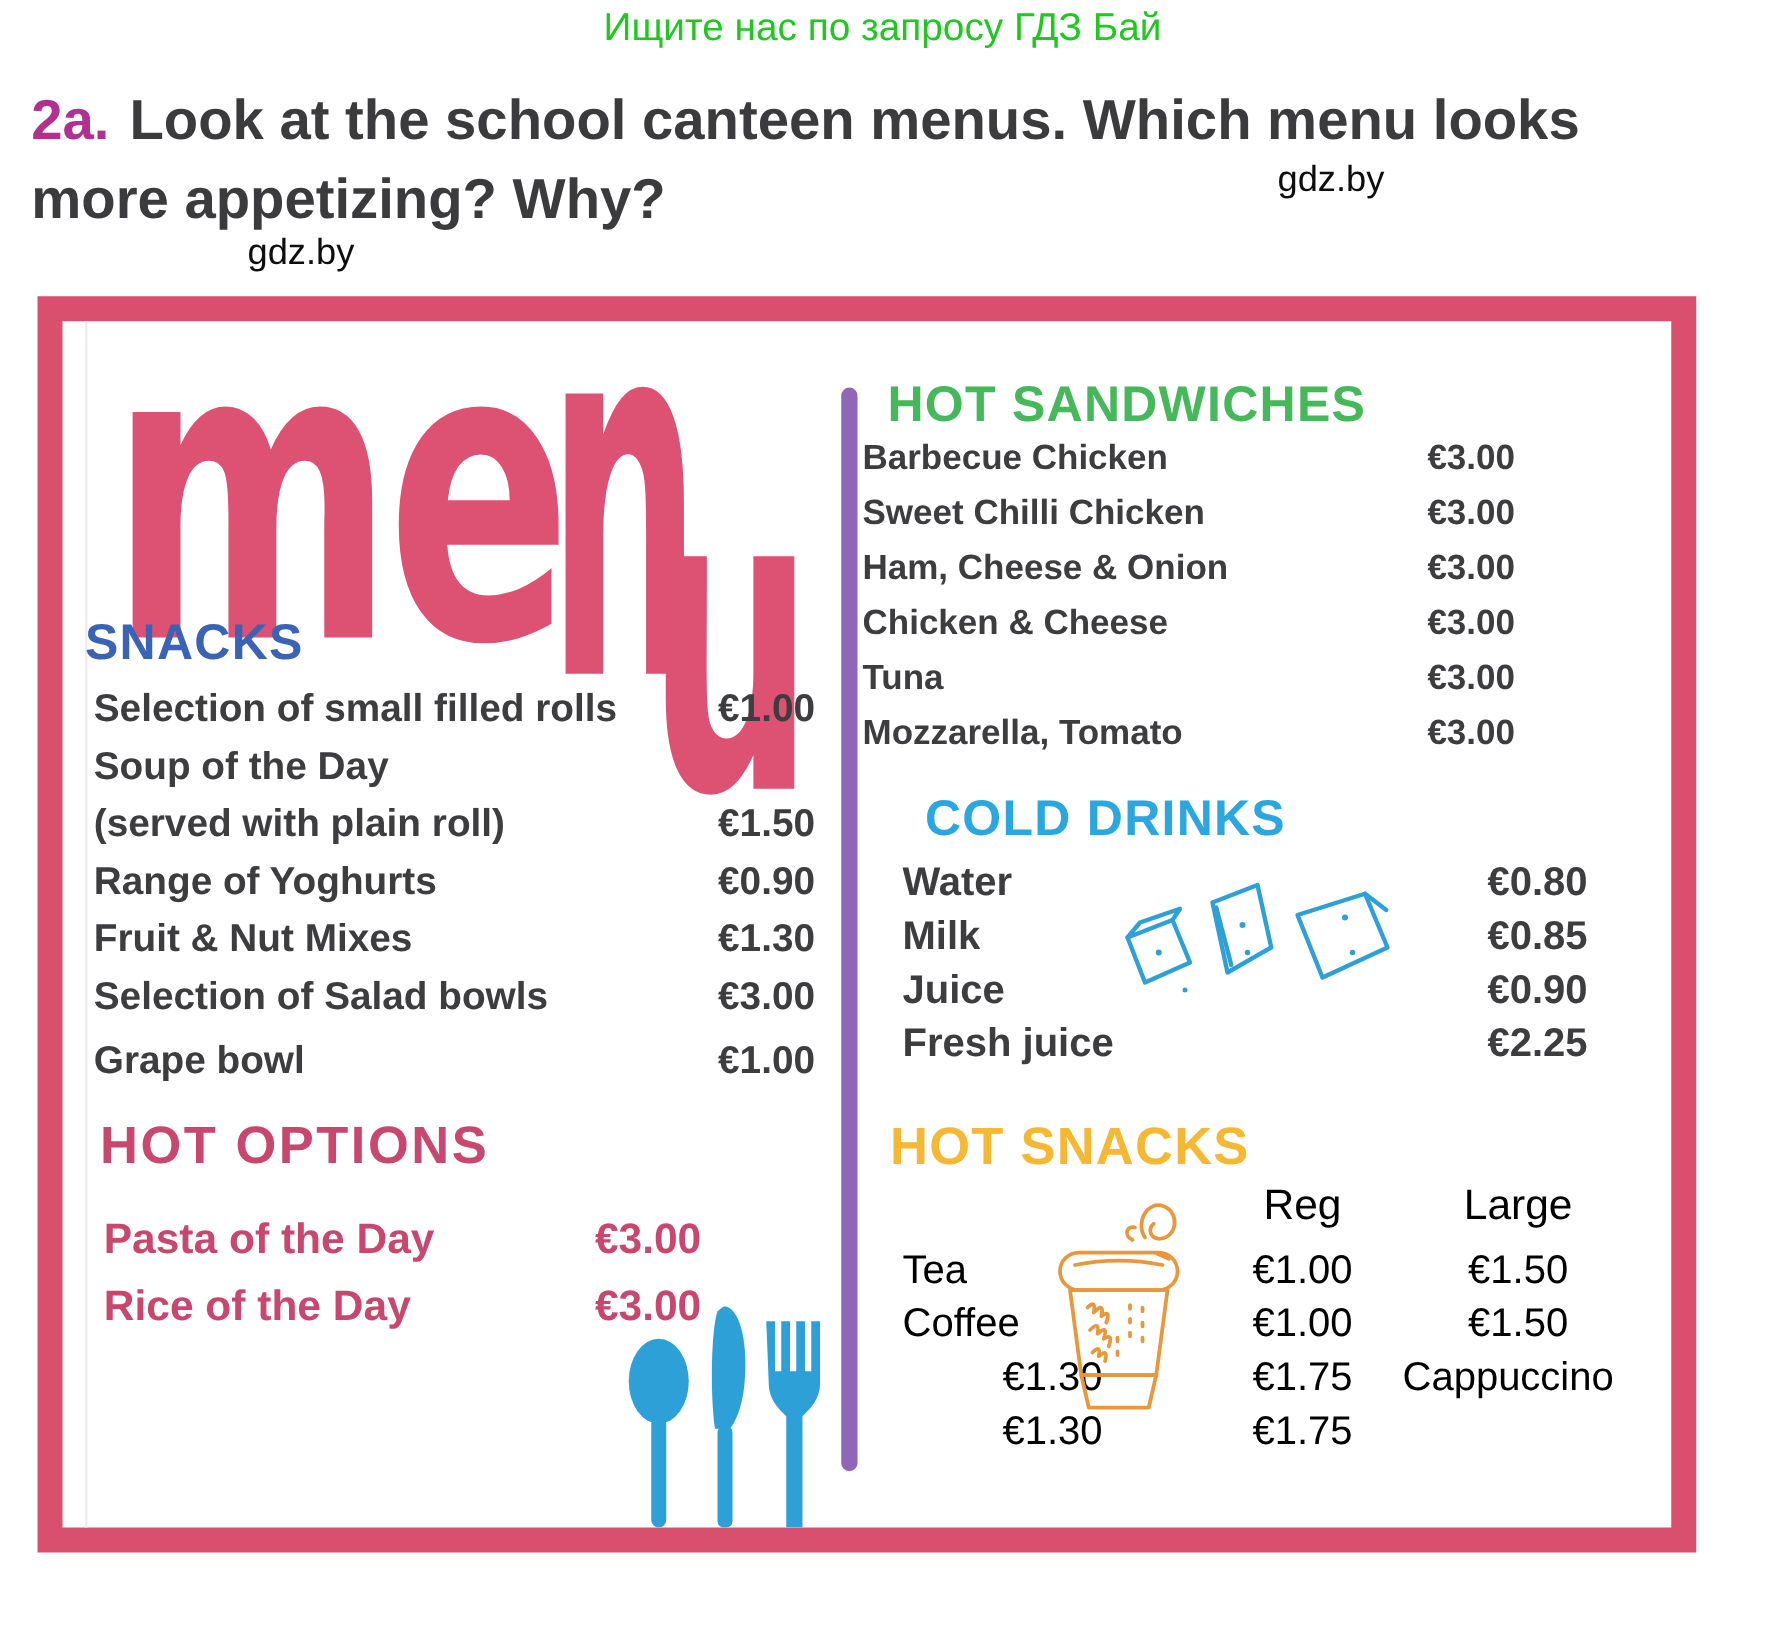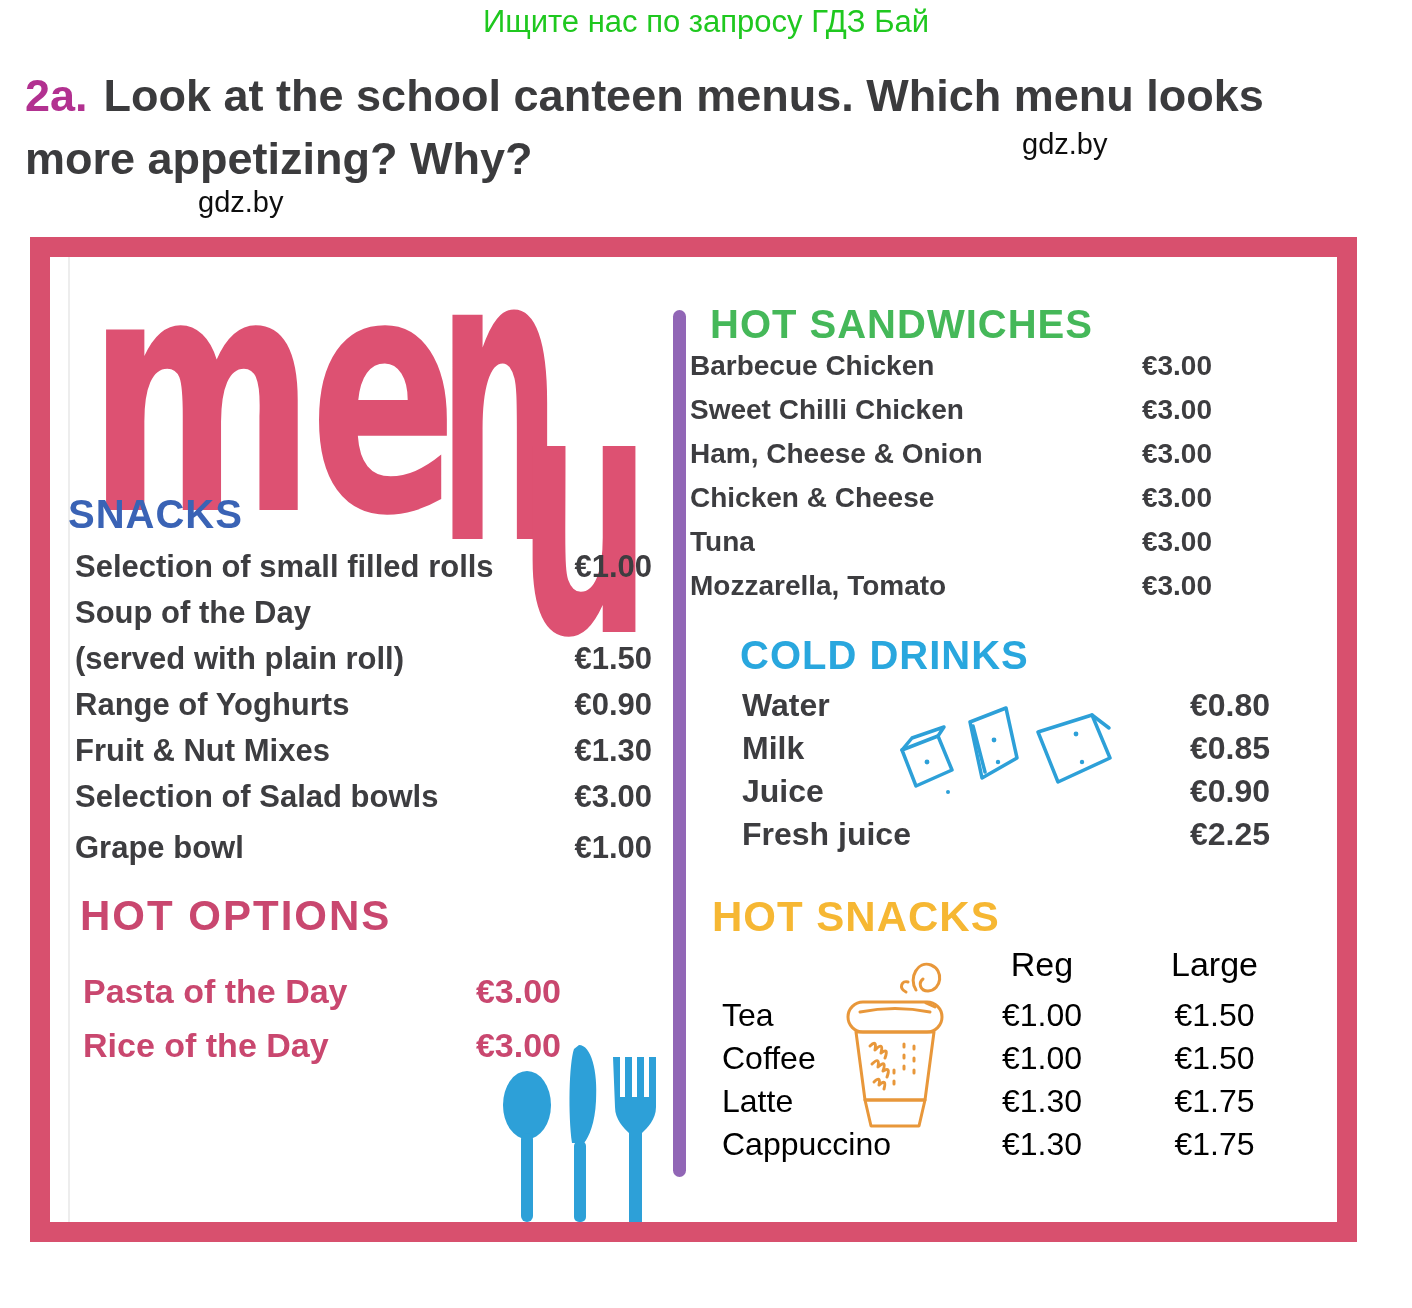--- a/index.html
+++ b/index.html
@@ -33,21 +33,21 @@
 
   .mlist{position:absolute;font-weight:bold;color:#3d3d40;}
   .snacks-list{left:25px;top:292px;width:577px;font-size:31px;}
   .snacks-list .mrow{height:46px;}
   .snacks-list .mrow:last-child{margin-top:5px;}
   .hotopt-list{left:33px;top:715px;width:478px;font-size:34px;color:#c9476f;}
   .hotopt-list .mrow{height:54px;}
   .hs-list{left:640px;top:93px;width:522px;font-size:28px;}
   .hs-list .mrow{height:44px;}
   .cd-list{left:672px;top:430px;width:548px;font-size:32px;}
-  .cd-list .mrow{height:43px;margin-left:20px;}
+  .cd-list .mrow{height:43px;}
   .mrow{display:flex;justify-content:space-between;align-items:baseline;white-space:nowrap;}
 
   .hd-grid{position:absolute;left:672px;top:688px;display:grid;
         grid-template-columns:240px 160px 185px;grid-template-rows:52px 43px 43px 43px 43px;
         font-weight:normal;color:#000000;font-size:32px;align-items:baseline;}
   .hd-grid .hdr{font-size:34px;}
   .hd-grid .cc{text-align:center;white-space:nowrap;}
 
   .divider{position:absolute;left:623px;top:53px;width:13px;height:867px;
         border-radius:7px;background:#9166b6;}
@@ -215,21 +215,20 @@
       <span class="cc hdr">Large</span>
 
       <span>Tea</span>
       <span class="cc">€1.00</span>
       <span class="cc">€1.50</span>
 
       <span>Coffee</span>
       <span class="cc">€1.00</span>
       <span class="cc">€1.50</span>
 
-      <span>Latte</span>
       <span class="cc">€1.30</span>
       <span class="cc">€1.75</span>
 
       <span>Cappuccino</span>
       <span class="cc">€1.30</span>
       <span class="cc">€1.75</span>
     </div>
 
     <svg class="cup" width="128" height="188" viewBox="0 0 128 188">
       <g fill="none" stroke="#e8973a" stroke-width="3" stroke-linecap="round" stroke-linejoin="round">

